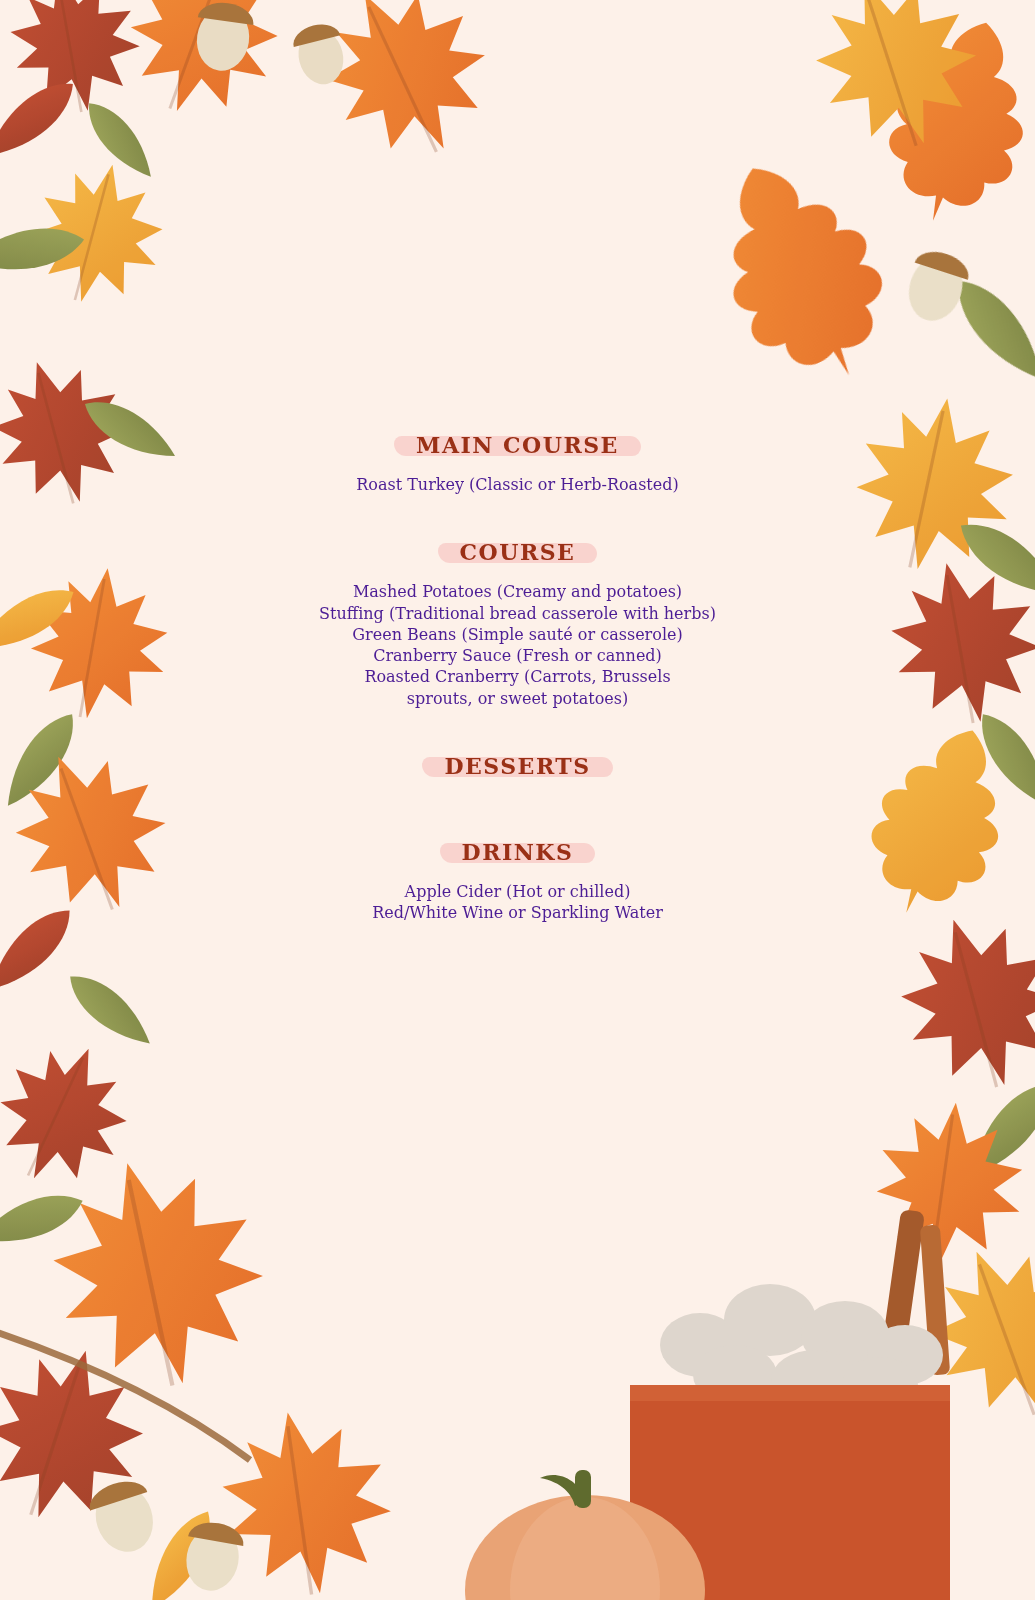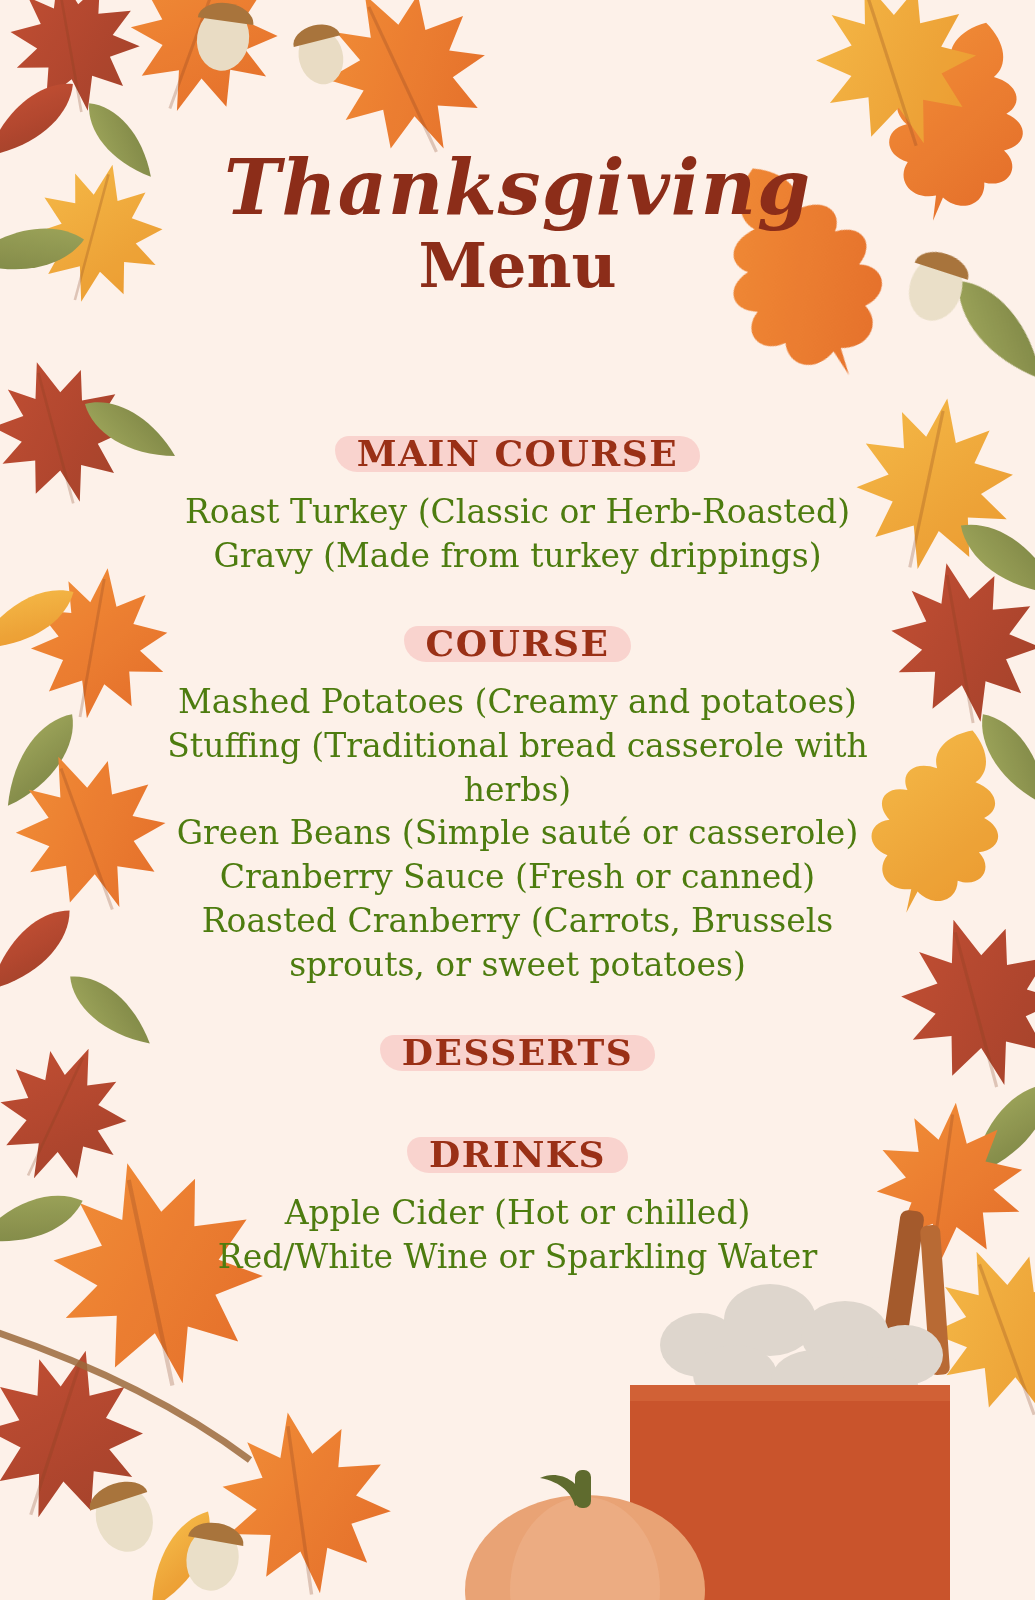--- a/index.html
+++ b/index.html
@@ -65,44 +65,44 @@
     text-align: center;
   }
 
   .section { margin-bottom: 8px; }
 
   .section-head {
     display: inline-block;
     position: relative;
     font-family: "DejaVu Serif", serif;
     font-weight: bold;
-    font-size: 36px;
+    font-size: 22px;
     letter-spacing: 1.5px;
     color: #9a3016;
     padding: 2px 22px 2px 22px;
     margin-bottom: 14px;
   }
   .section-head::before {
     content: "";
     position: absolute;
     left: 0;
     right: 0;
     top: 6px;
     bottom: 4px;
     background: #f9d3ce;
     border-radius: 14px 20px 16px 22px;
     z-index: -1;
   }
   .section-head span { position: relative; z-index: 1; }
 
   .items {
     font-family: "DejaVu Serif", serif;
-    font-size: 33px;
+    font-size: 16px;
     line-height: 1.33;
-    color: #4d7c0f;
+    color: #4c1d95;
   }
   .item { white-space: pre-wrap; }
   .gap-2 { height: 34px; }
 </style>
 </head>
 <body>
 
 <div id="poster">
 
   <svg class="deco" width="1035" height="1600" viewBox="0 0 1035 1600" style="left:0;top:0;">
@@ -231,34 +231,29 @@
     <g>
       <ellipse cx="585" cy="1590" rx="120" ry="95" fill="#e9a375"></ellipse>
       <ellipse cx="585" cy="1590" rx="75" ry="93" fill="#eeb189" opacity=".65"></ellipse>
       <path d="M585,1500 C578,1478 556,1470 540,1478 C562,1482 572,1494 575,1506 Z" fill="#5f6b2e"></path>
       <rect x="575" y="1470" width="16" height="38" rx="7" fill="#5f6b2e"></rect>
     </g>
   </svg>
 
   <div class="content">
 
-    <div class="title-wrap">
-      <div class="title-script">Thanksgiving</div>
-      <div class="title-sub">Menu</div>
-    </div>
 
     <div class="menu">
 
       <div class="section">
         <div class="section-head">
           <span>MAIN COURSE</span>
         </div>
         <div class="items">
           <div class="item">Roast Turkey (Classic or Herb-Roasted)</div>
-          <div class="item">Gravy (Made from turkey drippings)</div>
         </div>
       </div>
 
       <div class="gap-2"></div>
 
       <div class="section">
         <div class="section-head">
           <span>COURSE</span>
         </div>
         <div class="items">

